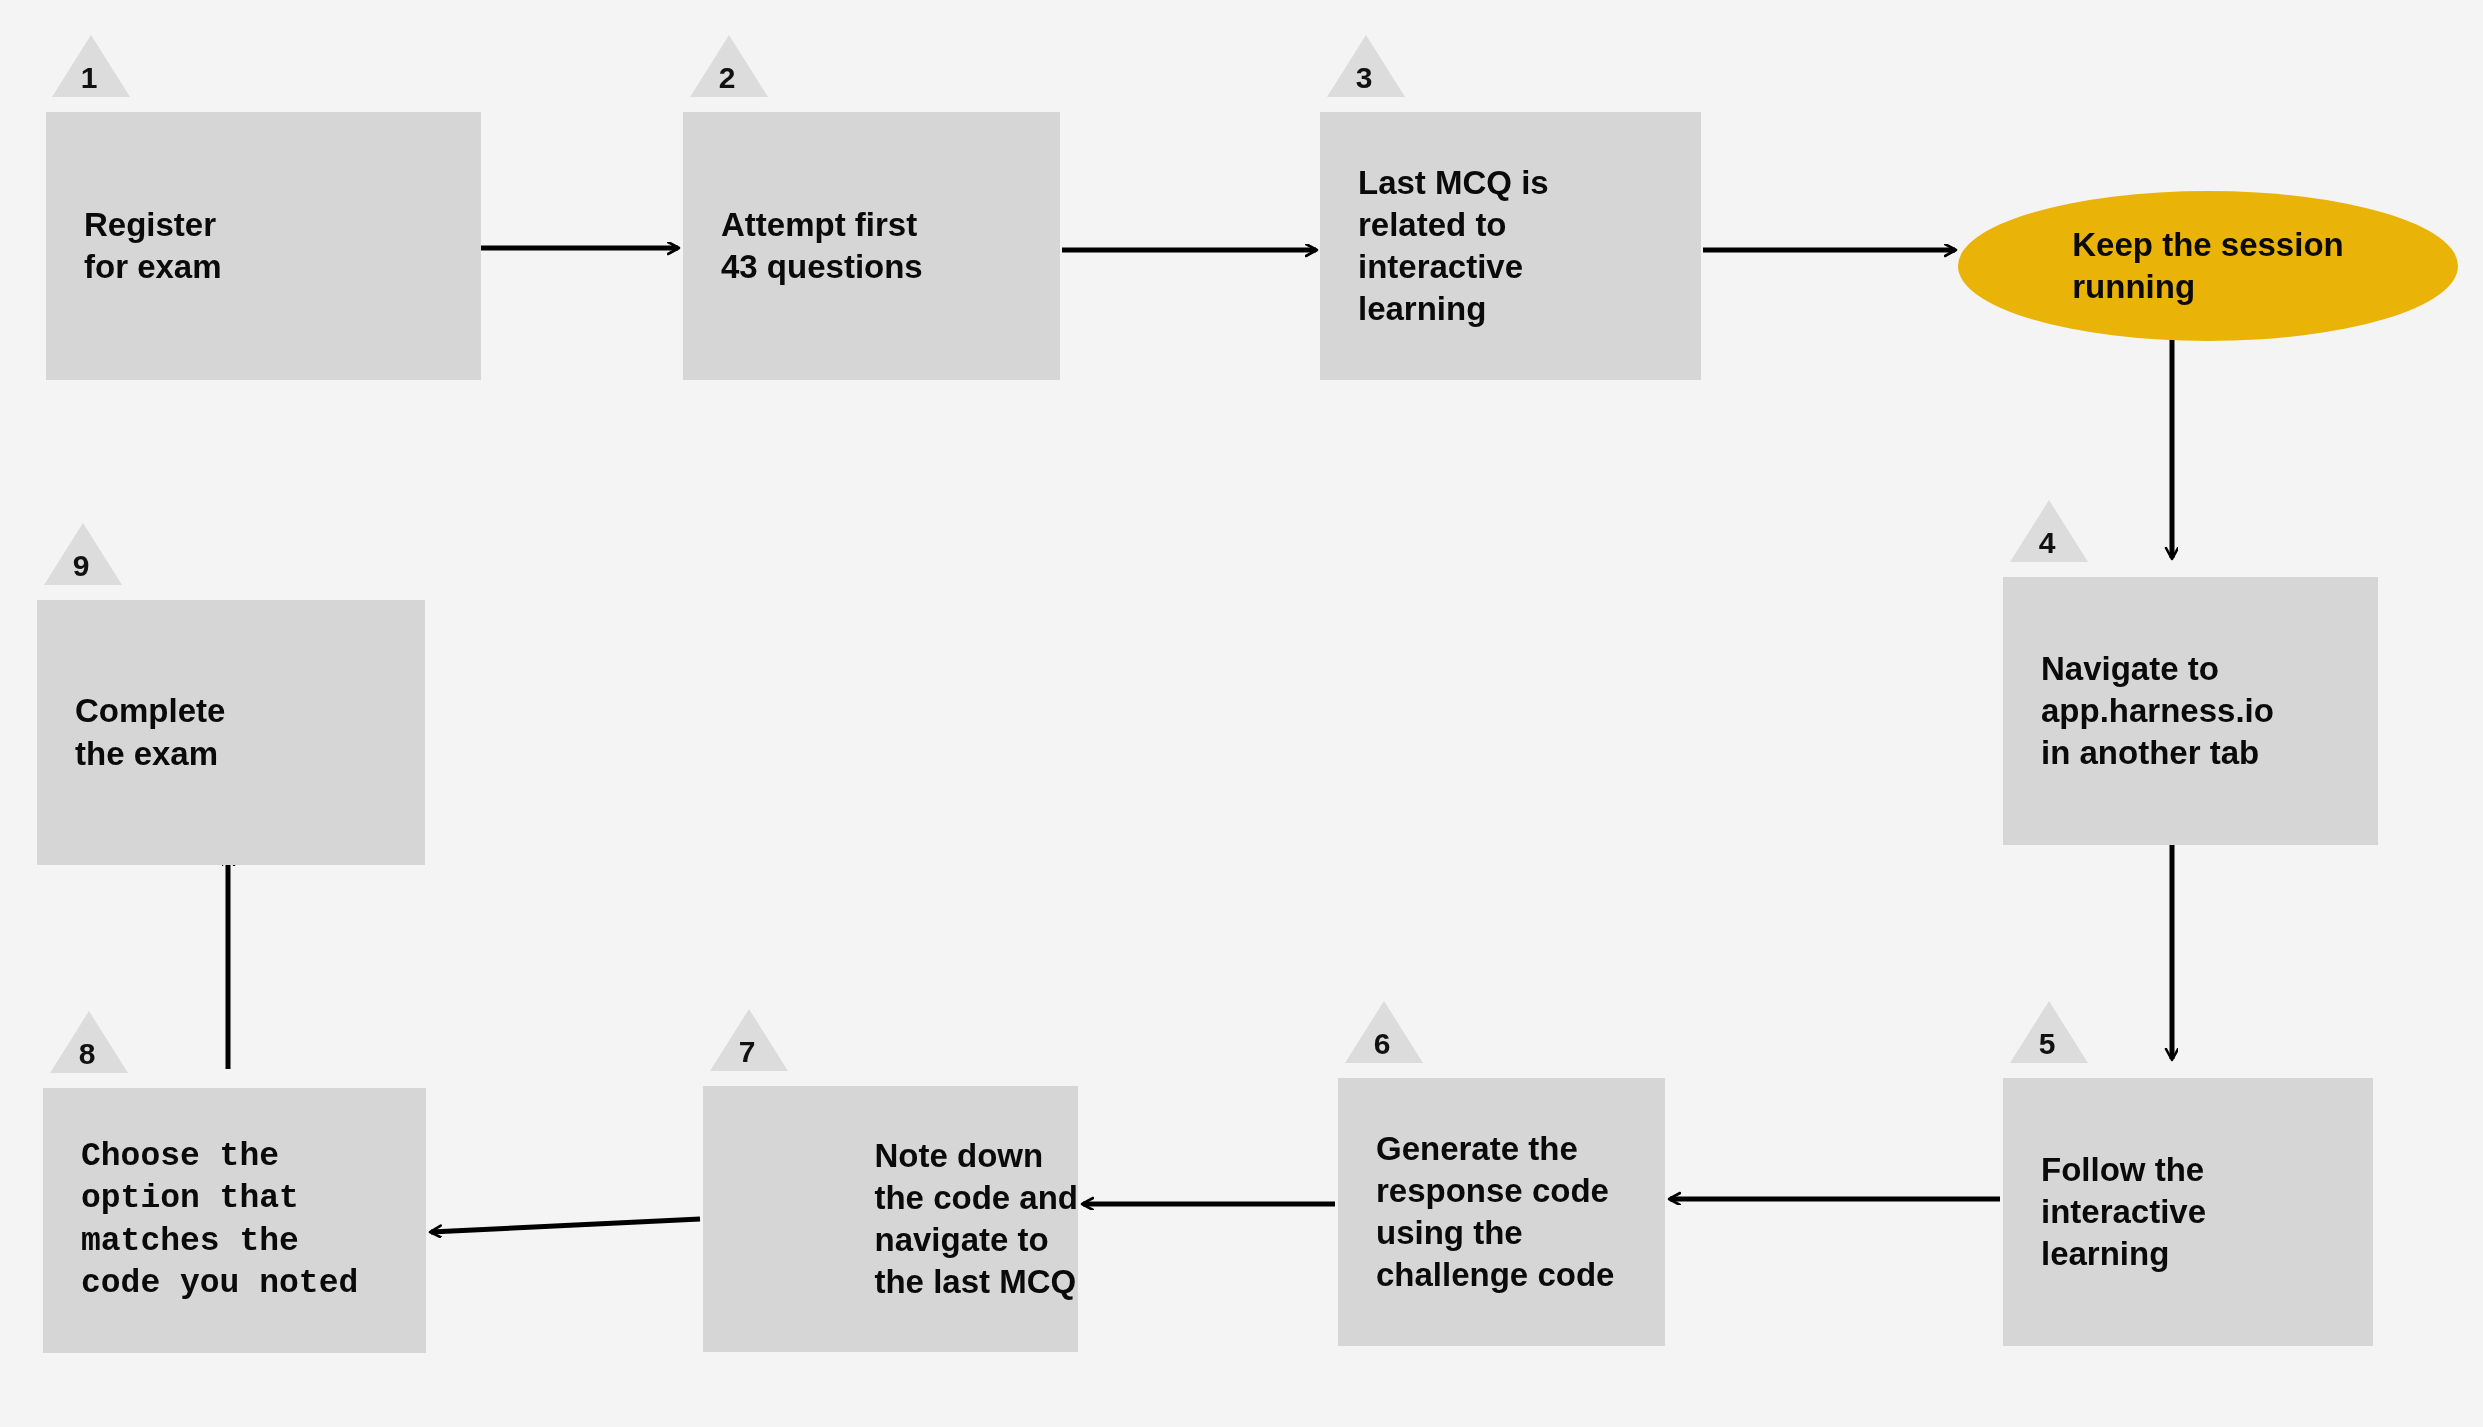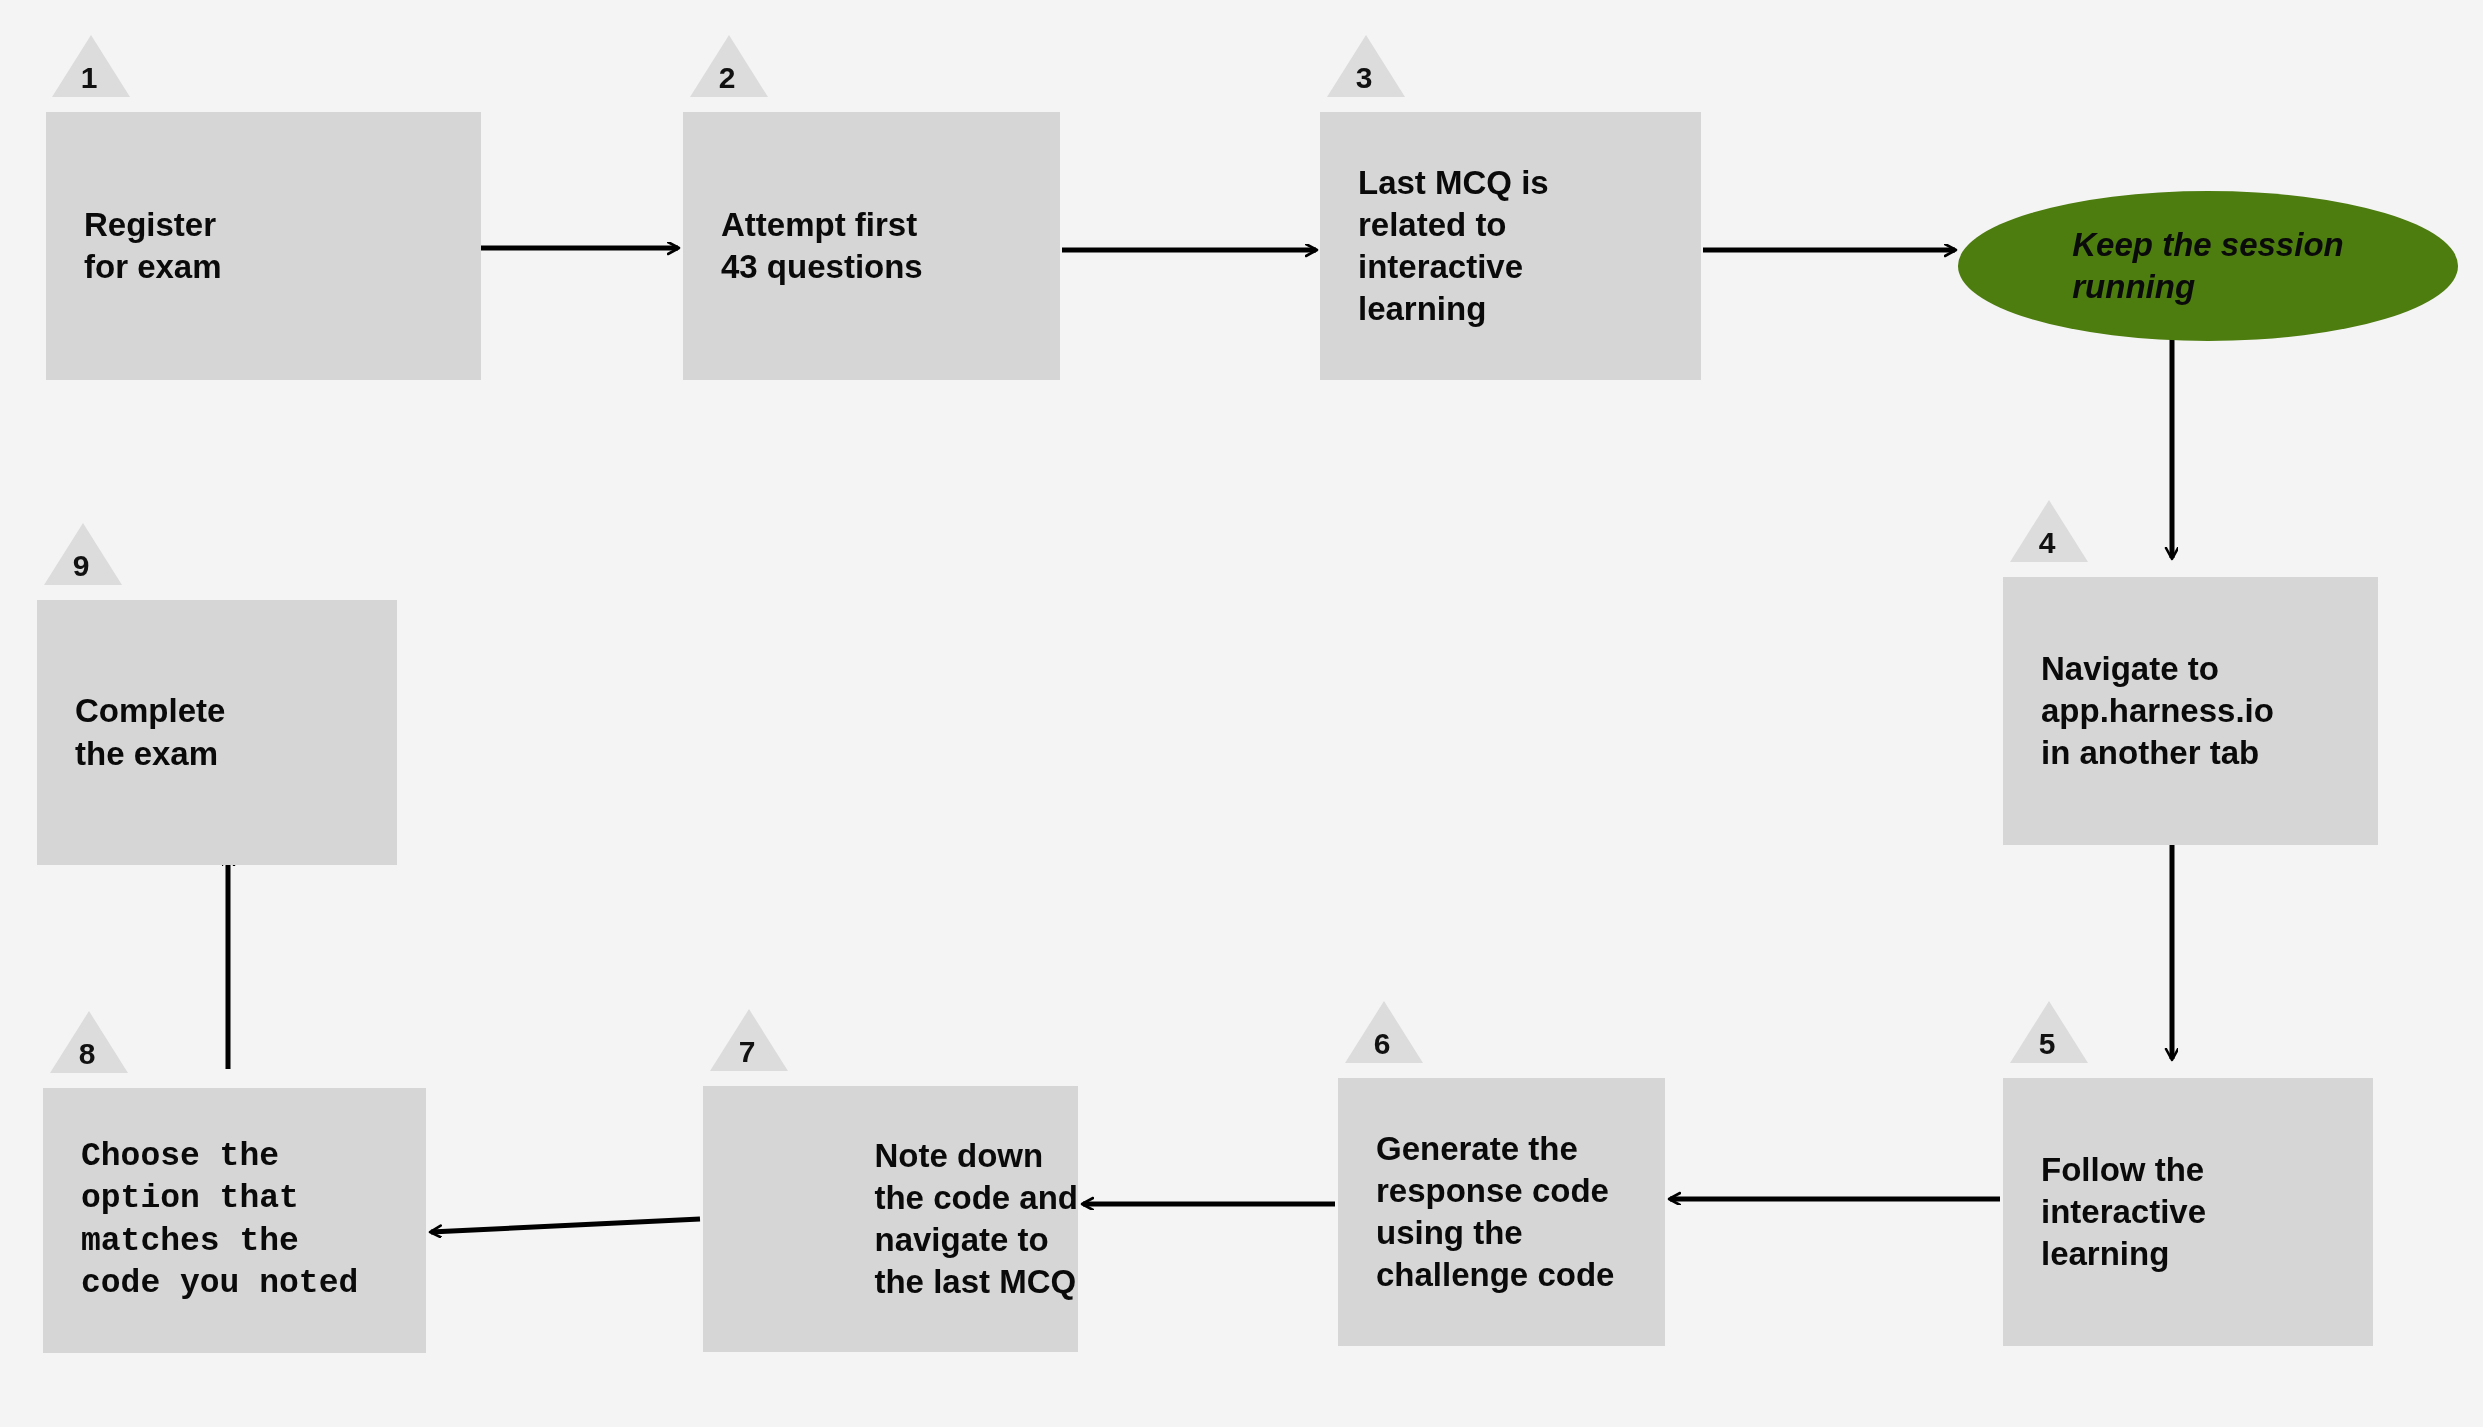--- a/index.html
+++ b/index.html
@@ -123,21 +123,21 @@
       <div class="node" style="left: 1320px; top: 97px; width: 381px; height: 268px; background: rgb(214, 214, 214);">
         <div class="node-label">Last MCQ is
 related to
 interactive
 learning</div>
       </div>
       <div class="badge" style="left: 1327px; top: 35px;">
         <div class="tri" style="border-bottom-color: rgb(220, 220, 220);"></div>
         <div class="num">3</div>
       </div>
-      <div class="node ellipse" style="left: 1958px; top: 176px; width: 500px; height: 150px; background: #4d7c0f; font-style: italic;">
+      <div class="node ellipse" style="left: 1958px; top: 176px; width: 500px; height: 150px; background: #eab308;">
         <div class="node-label">Keep the session
 running</div>
       </div>
       <div class="node" style="left: 2003px; top: 562px; width: 375px; height: 268px; background: rgb(214, 214, 214);">
         <div class="node-label">Navigate to
 app.harness.io
 in another tab</div>
       </div>
       <div class="badge" style="left: 2010px; top: 500px;">
         <div class="tri" style="border-bottom-color: rgb(220, 220, 220);"></div>
@@ -175,21 +175,21 @@
       <div class="node" style="left: 43px; top: 1073px; width: 383px; height: 265px; background: rgb(214, 214, 214); font-family: Liberation Mono, monospace;">
         <div class="node-label">Choose the
 option that
 matches the
 code you noted</div>
       </div>
       <div class="badge" style="left: 50px; top: 1011px;">
         <div class="tri" style="border-bottom-color: rgb(220, 220, 220);"></div>
         <div class="num">8</div>
       </div>
-      <div class="node" style="left: 37px; top: 585px; width: 360px; height: 265px; background: rgb(214, 214, 214);">
+      <div class="node" style="left: 37px; top: 585px; width: 388px; height: 265px; background: rgb(214, 214, 214);">
         <div class="node-label">Complete
 the exam</div>
       </div>
       <div class="badge" style="left: 44px; top: 523px;">
         <div class="tri" style="border-bottom-color: rgb(220, 220, 220);"></div>
         <div class="num">9</div>
       </div>
     </div>
 
 </div>

